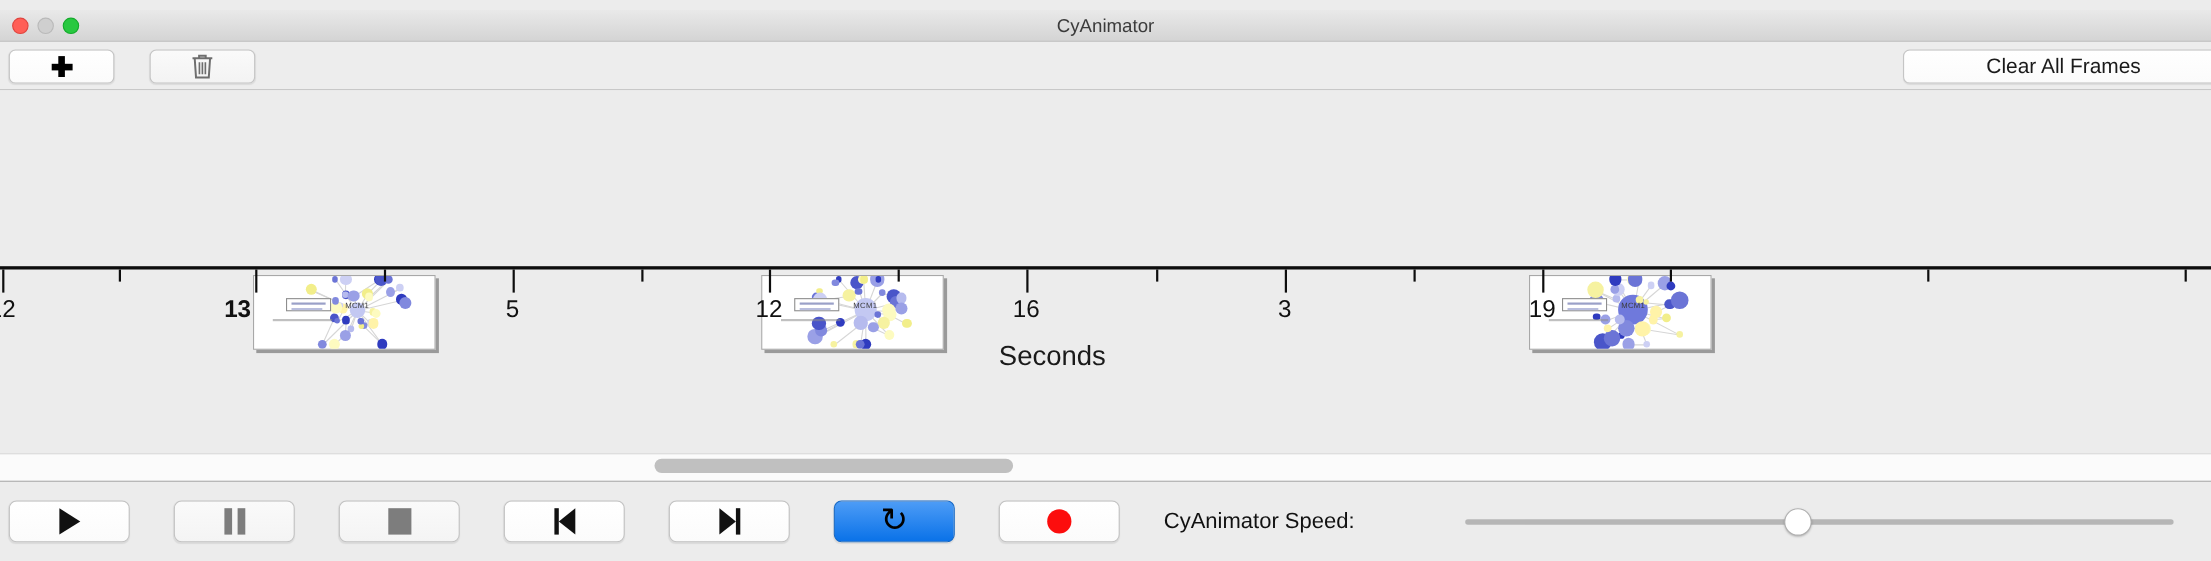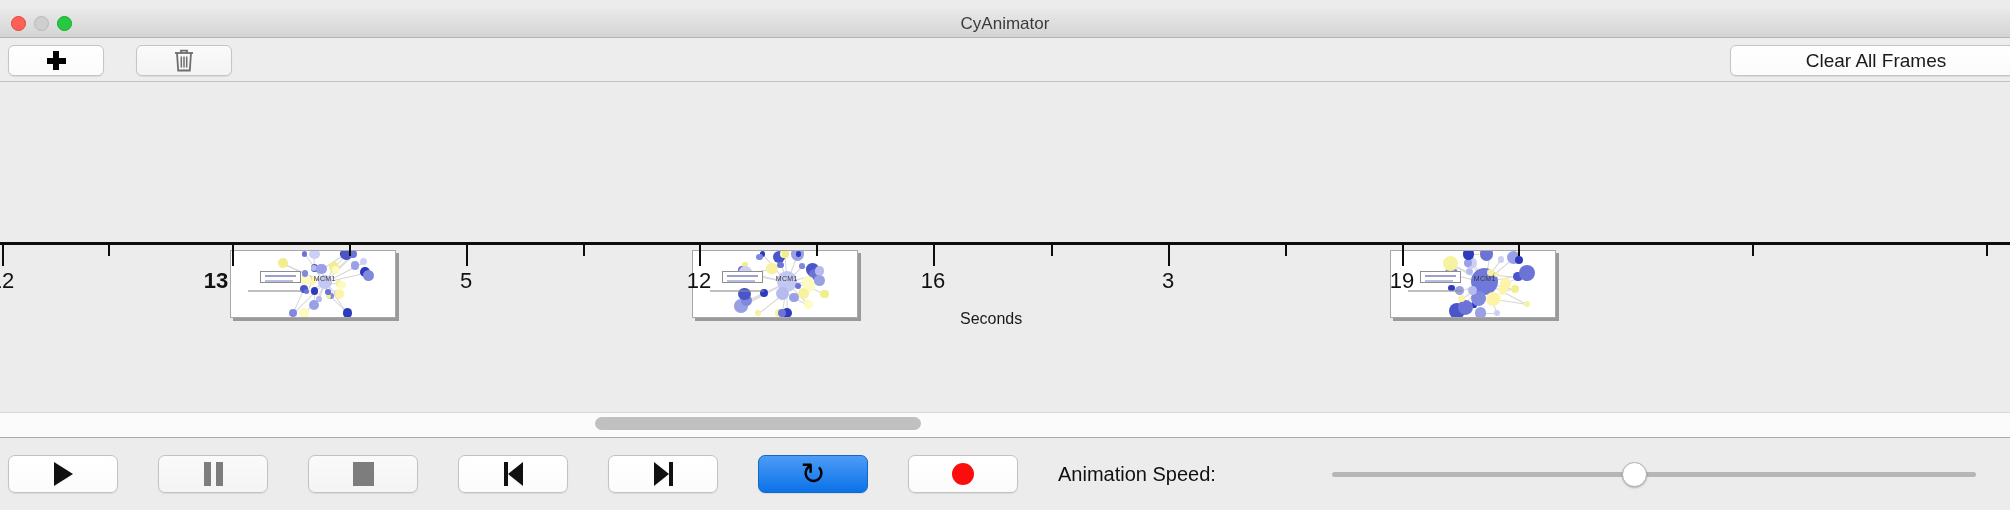--- a/index.html
+++ b/index.html
@@ -128,21 +128,21 @@
     position: absolute; left: 0; top: 0; width: 2010px; height: 3px; background: #0d0d0d;
   }
   .tick { position: absolute; top: 3px; width: 2px; background: #0d0d0d; }
   .tick.major { height: 21px; }
   .tick.minor { height: 11px; }
   .tick-label {
     position: absolute; top: 26px; font-size: 22px; color: #111;
     transform: translateX(-50%); white-space: nowrap;
   }
   #axis-title-abs {
-    position: absolute; top: 68px; left: 960px; font-size: 16px; color: #1a1a1a;
+    position: absolute; top: 68px; left: 908px; font-size: 25px; color: #1a1a1a;
   }
 
   
   .scroll-track {
     position: absolute; left: 0; top: 412px; width: 2010px; height: 26px;
     background: #fbfbfb; border-top: 1px solid #d8d8d8; border-bottom: 1px solid #a9a9a9;
   }
   .scroll-thumb {
     position: absolute; left: 596px; top: 417px; width: 325px; height: 13px;
     border-radius: 7px; background: #c0c0c0; cursor: pointer;
@@ -541,18 +541,18 @@
           <span class="bar"></span>
         </span>
     </div>
     <div class="ctl blue" id="btn-loop">
       <span class="ico-loop">↻</span>
     </div>
     <div class="ctl" id="btn-record">
       <span class="ico-record"></span>
     </div>
 
-    <div class="speed-label">Animation Speed:</div>
+    <div class="speed-label">CyAnimator Speed:</div>
     <div class="slider-track"></div>
     <div class="slider-thumb" id="speed-thumb" style="left: 1622.18px;"></div>
   </div>
 
 </div>
 
 </body></html>

